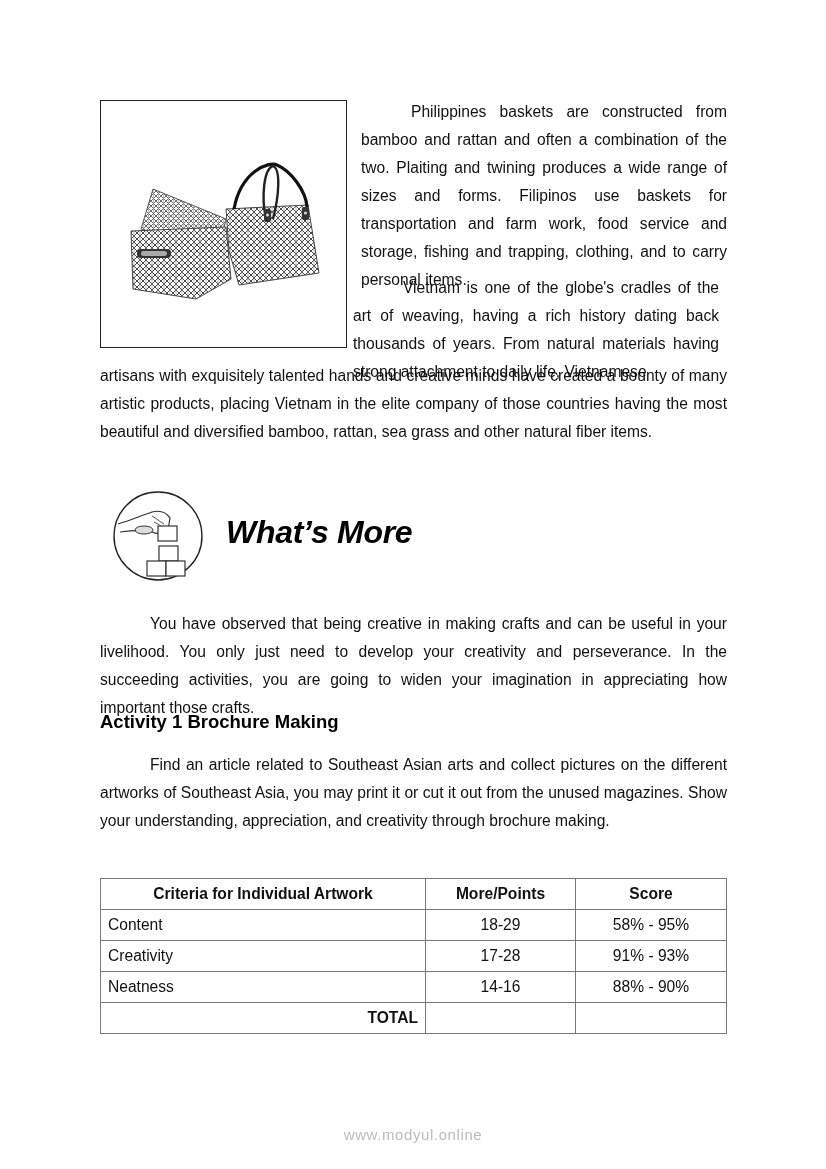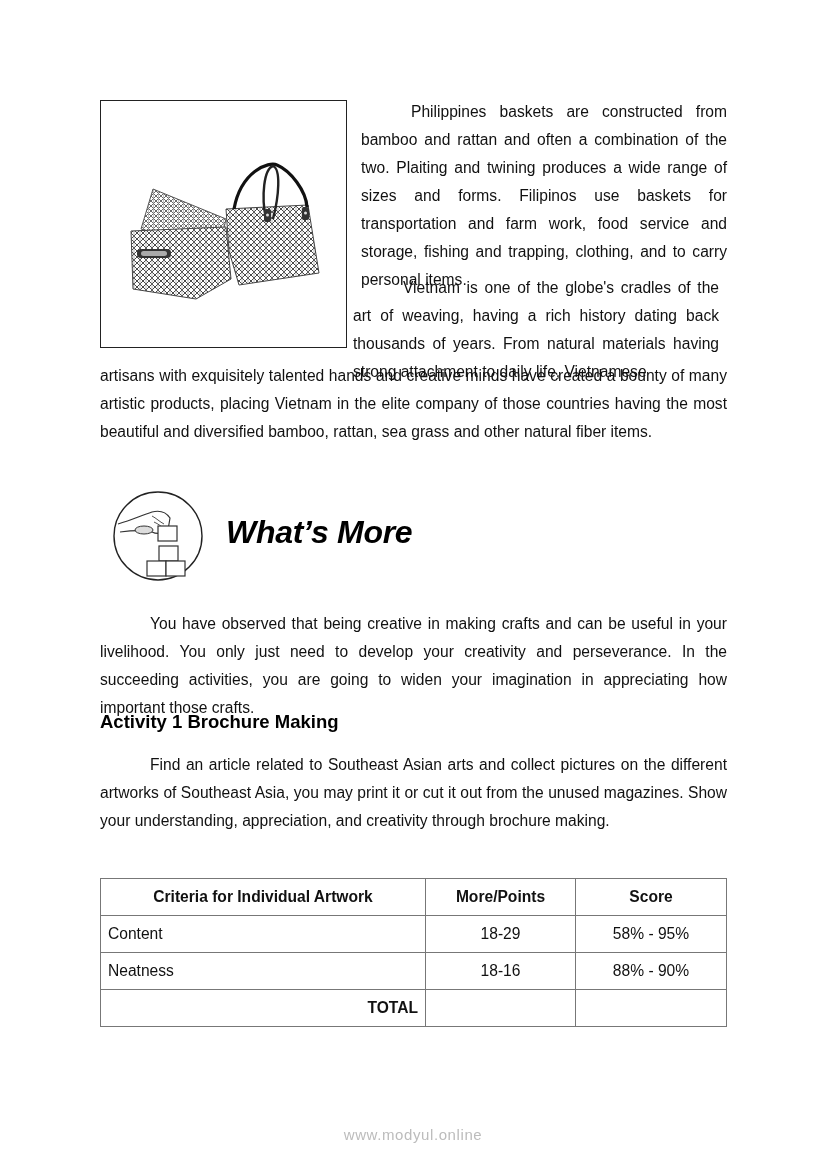--- a/index.html
+++ b/index.html
@@ -32,21 +32,21 @@
   .wm-para { position: absolute; left: 100px; top: 610px; width: 627px; }
   .act-title { position: absolute; left: 100px; top: 711px; font-size: 18.5px; font-weight: bold; color: #000; }
   .act-para { position: absolute; left: 100px; top: 751px; width: 627px; }
 
   
   table.rubric {
     position: absolute; left: 100px; top: 878px; width: 627px; border-collapse: collapse;
     font-size: 15.6px;
   }
   table.rubric td, table.rubric th {
-    border: 1.3px solid #777; height: 37px; padding: 0 7px;
+    border: 1.3px solid #777; height: 31px; padding: 0 7px;
   }
   table.rubric th { font-weight: bold; text-align: center; }
   .c1 { width: 325px; }
   .c2 { width: 150px; text-align: center; }
   .c3 { text-align: center; }
   .total-cell { text-align: right; font-weight: bold; }
 
   .page-num { position: absolute; left: 0; width: 826px; top: 1100px; text-align: center; font-size: 15.6px; color: #000; }
   .watermark { position: absolute; left: 0; width: 826px; top: 1126px; text-align: center; font-size: 15px; color: #bcbcbc; letter-spacing: 0.6px; }
 </style>
@@ -124,22 +124,27 @@
         <th class="c3">Score</th>
       </tr>
     </thead>
     <tbody>
       <tr>
         <td class="c1">Content</td>
         <td class="c2">18-29</td>
         <td class="c3">58% - 95%</td>
       </tr>
       <tr>
+        <td class="c1">Creativity</td>
+        <td class="c2">17-28</td>
+        <td class="c3">91% - 93%</td>
+      </tr>
+      <tr>
         <td class="c1">Neatness</td>
-        <td class="c2">18-16</td>
+        <td class="c2">14-16</td>
         <td class="c3">88% - 90%</td>
       </tr>
       <tr>
         <td class="c1 total-cell">TOTAL</td>
         <td class="c2"></td>
         <td class="c3"></td>
       </tr>
     </tbody>
   </table>
 

